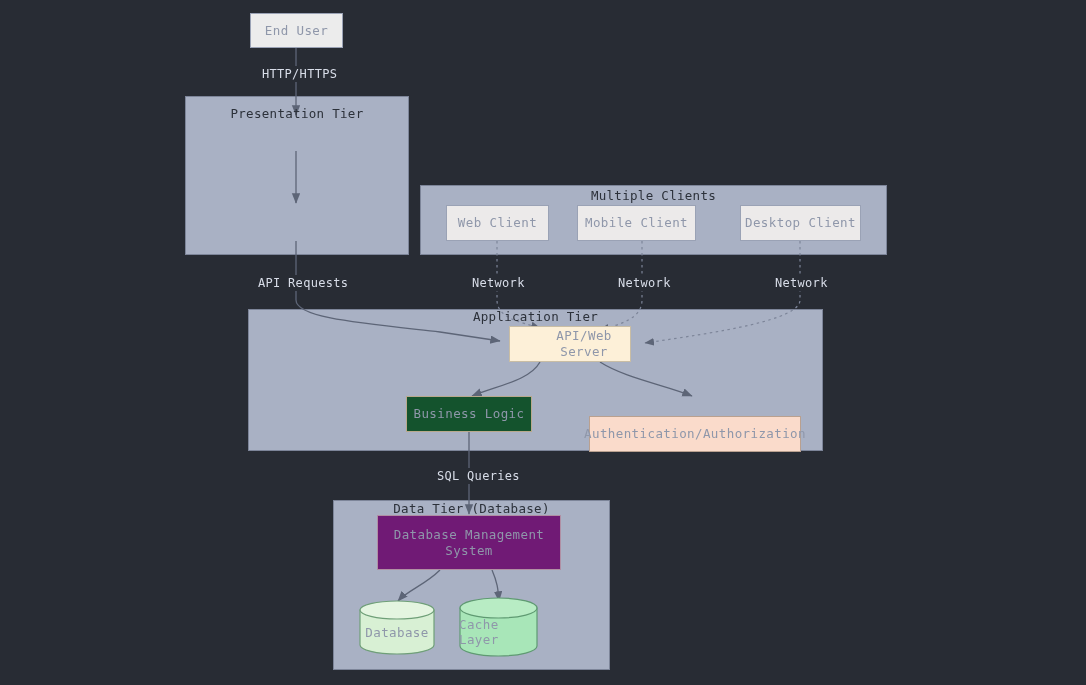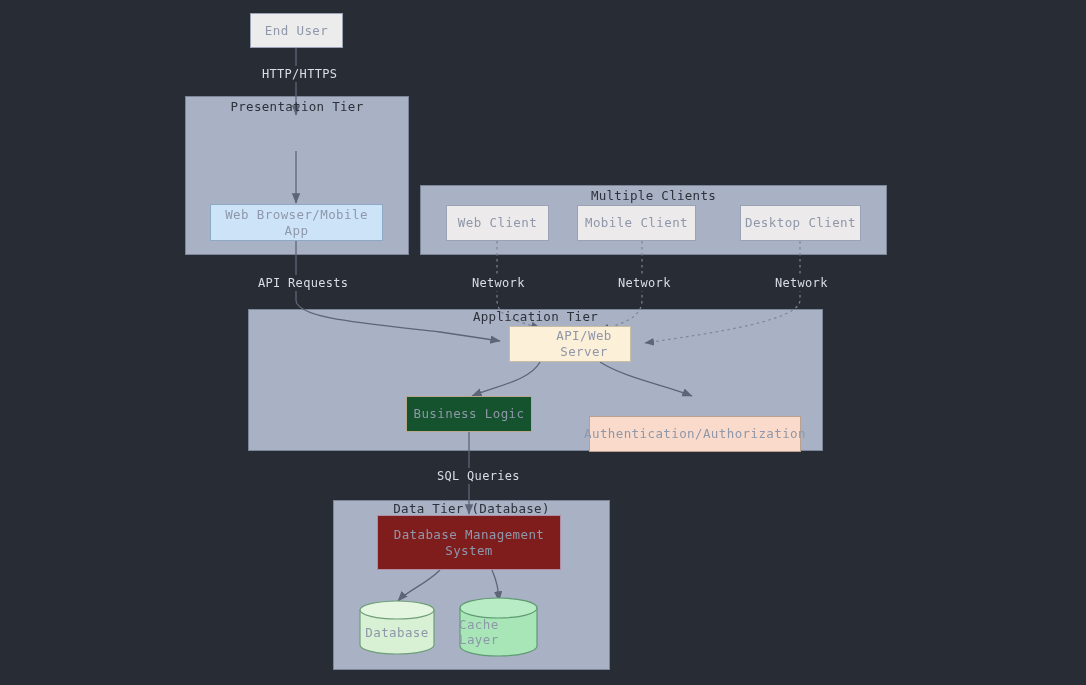--- a/index.html
+++ b/index.html
@@ -58,21 +58,21 @@
     letter-spacing: 0.4px;
     white-space: pre-line;
   }
   .n-enduser   { background: #ececec; border-color: #9aa2b5; }
   .n-ui        { background: #e4f3fa; border-color: #9aa2b5; }
   .n-browser   { background: #cde4f8; border-color: #8ea9c4; }
   .n-client    { background: #eceaea; border-color: #9aa2b5; }
   .n-api       { background: #fdf0d8; border-color: #c9bda4; }
   .n-logic     { background: #14532d; border-color: #b9a98c; }
   .n-auth      { background: #fadbcb; border-color: #b9a08f; }
-  .n-dbms      { background: #7f1d1d; border-color: #b08fa4; }
+  .n-dbms      { background: #701a75; border-color: #b08fa4; }
 
   .cyl {
     position: absolute;
     display: flex;
     align-items: center;
     justify-content: center;
     font-size: 12.5px;
     color: #8f97aa;
     letter-spacing: 0.4px;
   }
@@ -133,30 +133,29 @@
 
     <path d="M600,362 C625,378 665,385 692,396" stroke="#5d6577" stroke-width="1.3" fill="none" marker-end="url(#arrow)"></path>
 
     <path d="M469,431 L469,514" stroke="#5d6577" stroke-width="1.3" fill="none" marker-end="url(#arrow)"></path>
 
     <path d="M440,570 C425,585 408,590 398,601" stroke="#5d6577" stroke-width="1.3" fill="none" marker-end="url(#arrow)"></path>
 
     <path d="M492,570 C498,584 498,590 499,601" stroke="#5d6577" stroke-width="1.3" fill="none" marker-end="url(#arrow)"></path>
   </svg>
 
-  <div class="cluster-title" style="left:185px; width:224px; top:99px;">Presentation Tier</div>
+  <div class="cluster-title" style="left:185px; width:224px; top:106px;">Presentation Tier</div>
   <div class="cluster-title" style="left:420px; width:467px; top:188px;">Multiple Clients</div>
   <div class="cluster-title" style="left:248px; width:575px; top:309px;">Application Tier
 (Bu</div>
   <div class="cluster-title" style="left:333px; width:277px; top:501px;">Data Tier (Database)</div>
 
   <div class="node n-enduser" style="left:250px; top:13px; width:93px; height:35px;">End User</div>
 
 
-  <div class="node n-browser" style="left:210px; top:204px; width:173px; height:37px;">Web Browser/Mobile App</div>
 
   <div class="node n-client" style="left:446px; top:205px; width:103px; height:36px;">Web Client</div>
 
   <div class="node n-client" style="left:577px; top:205px; width:119px; height:36px;">Mobile Client</div>
 
   <div class="node n-client" style="left:740px; top:205px; width:121px; height:36px;">Desktop Client</div>
 
   <div class="node n-api" style="left:509px; top:326px; width:122px; height:36px;padding-left:28px;">API/Web Server</div>
 
   <div class="node n-logic" style="left:406px; top:396px; width:126px; height:36px;">Business Logic</div>

